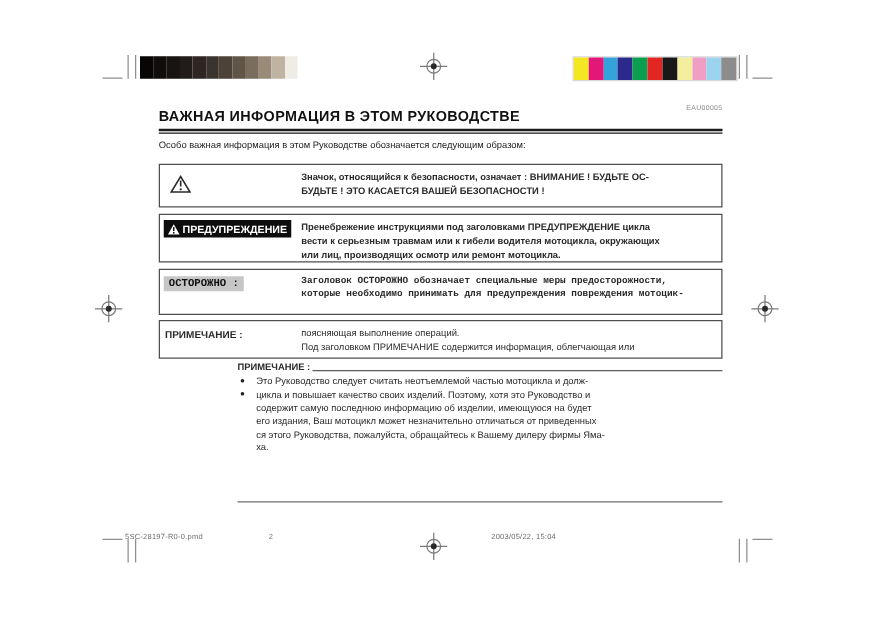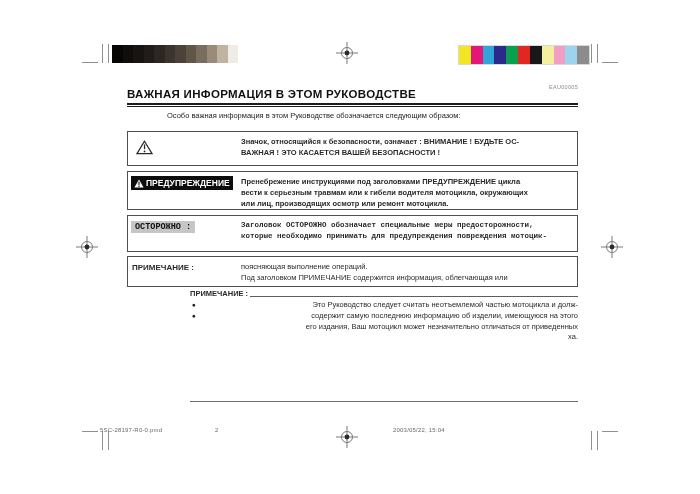--- a/index.html
+++ b/index.html
@@ -14,21 +14,21 @@
   .swatch{flex:1;height:100%;}
   .crop{position:absolute;background:#8f8f8f;}
   .reg-mark{position:absolute;width:22px;height:22px;}
   
   .doc-code{position:absolute;left:500px;top:84px;width:78px;text-align:right;
     font-size:5.5px;color:#8a8a8a;letter-spacing:.3px;}
   .title{position:absolute;left:127px;top:88px;width:451px;font-size:11.5px;
     font-weight:bold;color:#111;letter-spacing:.3px;white-space:nowrap;}
   .title-rule{position:absolute;left:127px;top:103px;width:451px;height:1px;
     border-top:2px solid #1c1c1c;border-bottom:1px solid #1c1c1c;}
-  .intro{position:absolute;left:127px;top:111px;font-size:7.5px;color:#222;white-space:nowrap;margin-left:40px;}
+  .intro{position:absolute;left:127px;top:111px;font-size:7.5px;color:#222;white-space:nowrap;}
   .nbox{position:absolute;left:127px;width:451px;border:1px solid #4f4f4f;box-sizing:border-box;background:#fff;}
   .nbox .body{margin-left:113px;padding-top:4px;}
   .lines div{white-space:nowrap;line-height:11px;font-size:7.5px;}
   .bold .lines div{font-weight:bold;}
   .box-safety{top:131px;height:35px;}
   .box-warning{top:171px;height:39px;}
   .box-caution{top:215px;height:37px;font-family:Liberation Mono, monospace;}
   .box-notice{top:256px;height:31px;}
   .tri-icon{position:absolute;left:8px;top:8px;}
   .warn-label{position:absolute;left:3px;top:4px;display:flex;align-items:center;gap:2px;
@@ -36,21 +36,21 @@
   .caution-label{position:absolute;left:3px;top:5px;background:#c6c6c6;color:#101010;
     font-weight:bold;font-size:8.5px;padding:1px 4px;white-space:nowrap;}
   .notice-label{position:absolute;left:4px;top:6px;font-weight:bold;font-size:8px;white-space:nowrap;}
   
   .note-head{position:absolute;left:190px;top:289px;width:388px;display:flex;align-items:flex-end;}
   .note-head .lbl{font-size:7.5px;font-weight:bold;white-space:nowrap;}
   .note-head .rule{flex:1;border-bottom:1px solid #5e5e5e;margin-bottom:1px;margin-left:2px;}
   .bullets{position:absolute;left:190px;top:300px;width:388px;margin:0;padding:0;list-style:none;}
   .bullets li{position:relative;padding-left:15px;margin-bottom:1px;}
   .bullets li:before{content:"●";position:absolute;left:2px;top:1px;font-size:6.5px;color:#222;}
-  .bullets .lines div{line-height:10.4px;font-size:7.5px;font-weight:normal;text-align:right;}
+  .bullets .lines div{line-height:10.4px;font-size:7.5px;font-weight:normal;}
   .bottom-rule{position:absolute;left:190px;top:401px;width:388px;height:1px;background:#6e6e6e;}
   
   .footer-item{position:absolute;font-size:6px;color:#6b6b6b;letter-spacing:.2px;white-space:nowrap;}
   .f-file{left:100px;top:427px;}
   .f-page{left:215px;top:427px;}
   .f-time{left:393px;top:427px;}
 </style>
 </head>
 <body>
 
@@ -128,21 +128,21 @@
   <div class="intro">Особо важная информация в этом Руководстве обозначается следующим образом:</div>
 
   <div class="nbox box-safety bold">
     <svg class="tri-icon" width="17" height="15" viewBox="0 0 17 15">
       <path d="M8.5 1.2 L16 13.6 L1 13.6 Z" fill="none" stroke="#2a2a2a" stroke-width="1.2"></path>
       <rect x="7.9" y="4.4" width="1.3" height="4.8" fill="#2a2a2a"></rect>
       <circle cx="8.55" cy="11.4" r="0.9" fill="#2a2a2a"></circle>
     </svg>
     <div class="body lines">
         <div>Значок, относящийся к безопасности, означает : ВНИМАНИЕ ! БУДЬТЕ ОС-</div>
-        <div>ВАЖНАЯ ! ЭТО КАСАЕТСЯ ВАШЕЙ БЕЗОПАСНОСТИ !</div>
+        <div>БУДЬТЕ ! ЭТО КАСАЕТСЯ ВАШЕЙ БЕЗОПАСНОСТИ !</div>
       </div>
   </div>
 
   <div class="nbox box-warning bold">
     <div class="warn-label">
       <svg width="10" height="9" viewBox="0 0 10 9">
         <path d="M5 0.4 L9.6 8.5 L0.4 8.5 Z" fill="#ffffff"></path>
         <rect x="4.45" y="2.7" width="1.1" height="3.2" fill="#000000"></rect>
         <circle cx="5" cy="7.2" r="0.7" fill="#000000"></circle>
       </svg>
@@ -176,22 +176,24 @@
     <span class="rule"></span>
   </div>
   <ul class="bullets">
     <li>
       <div class="lines">
           <div>Это Руководство следует считать неотъемлемой частью мотоцикла и долж-</div>
         </div>
     </li>
     <li>
       <div class="lines">
-          <div>содержит самую последнюю информацию об изделии, имеющуюся на этого</div>
+          <div>цикла и повышает качество своих изделий. Поэтому, хотя это Руководство и</div>
+          <div>содержит самую последнюю информацию об изделии, имеющуюся на будет</div>
           <div>его издания, Ваш мотоцикл может незначительно отличаться от приведенных</div>
+          <div>ся этого Руководства, пожалуйста, обращайтесь к Вашему дилеру фирмы Яма-</div>
           <div>ха.</div>
         </div>
     </li>
   </ul>
   <div class="bottom-rule"></div>
 
   <div class="footer-item f-file">5SC-28197-R0-0.pmd</div>
   <div class="footer-item f-page">2</div>
   <div class="footer-item f-time">2003/05/22, 15:04</div>
 

